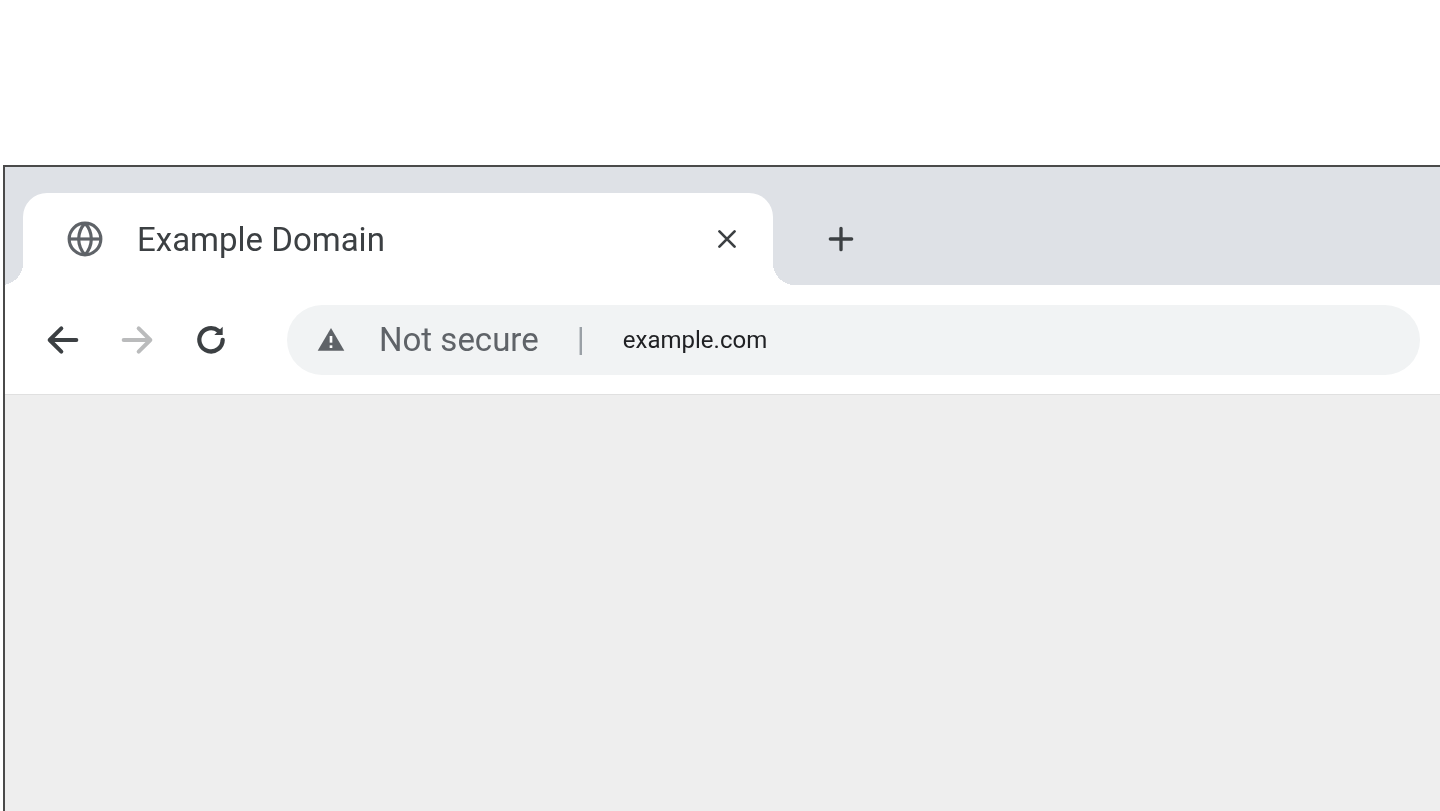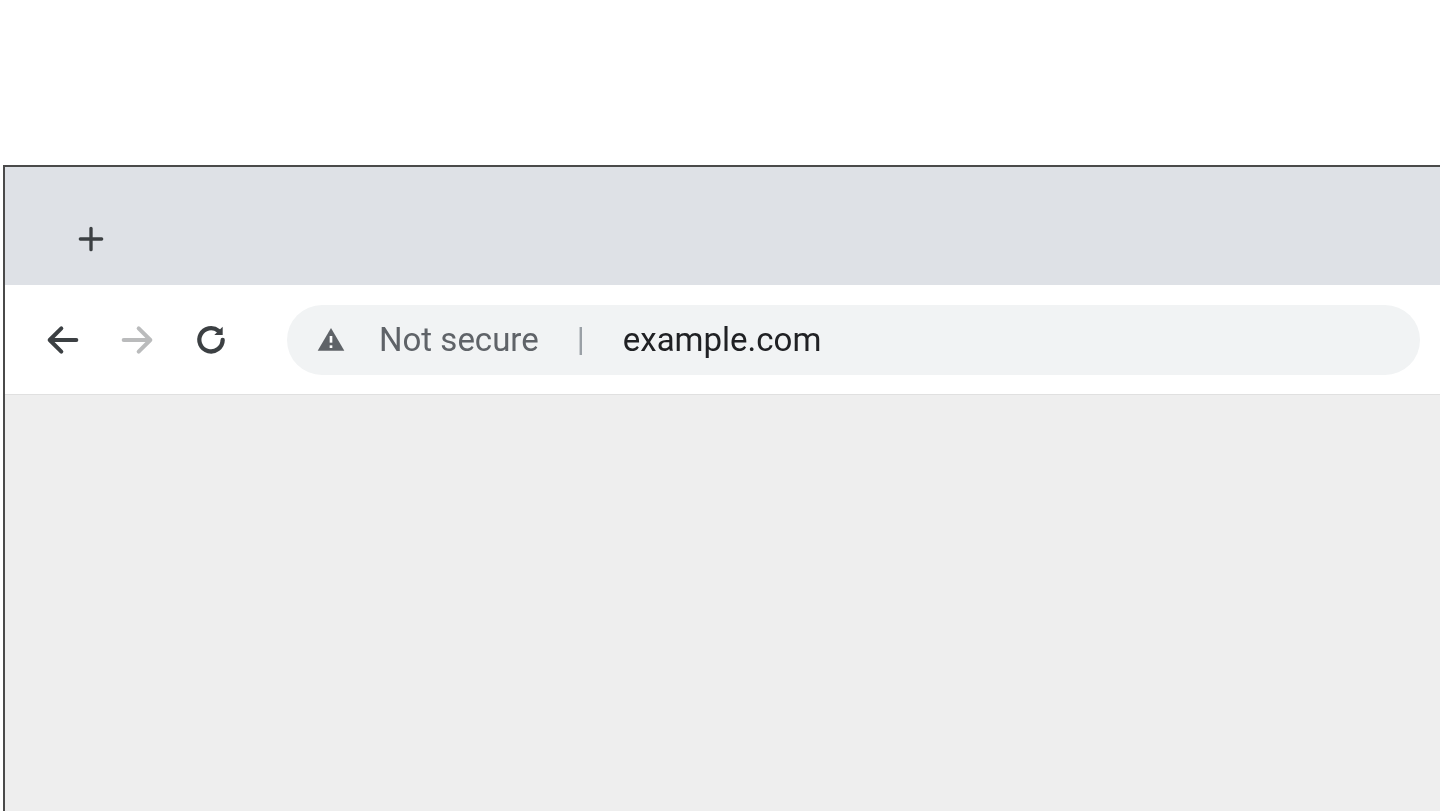--- a/index.html
+++ b/index.html
@@ -145,35 +145,51 @@
       font-size: 33px;
       color: #5f6368;
       white-space: nowrap;
     }
     .address-divider {
       font-size: 33px;
       color: #9aa0a6;
       padding: 0 6px;
     }
     .url-text {
-      font-size: 33px;
+      font-size: 24px;
       color: #202124;
       white-space: nowrap;
     }
     .content-area {
       flex: 1;
       background: #eeeeee;
     }
   </style>
 </head>
 <body>
 
 <div class="browser-window">
 
   <div class="tab-strip">
+    <div class="tab">
+      <div class="tab-favicon">
+        <svg width="38" height="38" viewBox="0 0 24 24" fill="none" stroke="#5f6368" stroke-width="2">
+          <circle cx="12" cy="12" r="10"></circle>
+          <path d="M2 12h20"></path>
+          <path d="M12 2a15.3 15.3 0 0 1 4 10 15.3 15.3 0 0 1-4 10"></path>
+          <path d="M12 2a15.3 15.3 0 0 0-4 10 15.3 15.3 0 0 0 4 10"></path>
+        </svg>
+      </div>
+      <div class="tab-title">Example Domain</div>
+      <div class="tab-close">
+        <svg width="26" height="26" viewBox="0 0 24 24">
+          <path d="M5 5 L19 19 M19 5 L5 19" stroke="#3c4043" stroke-width="2.5" stroke-linecap="round"></path>
+        </svg>
+      </div>
+    </div>
     <div class="new-tab-button">
       <svg width="32" height="32" viewBox="0 0 24 24">
         <path d="M12 4 L12 20 M4 12 L20 12" stroke="#3c4043" stroke-width="2.5" stroke-linecap="round"></path>
       </svg>
     </div>
   </div>
 
   <div class="toolbar">
     <div class="nav-button">
       <svg width="40" height="40" viewBox="0 0 24 24">

